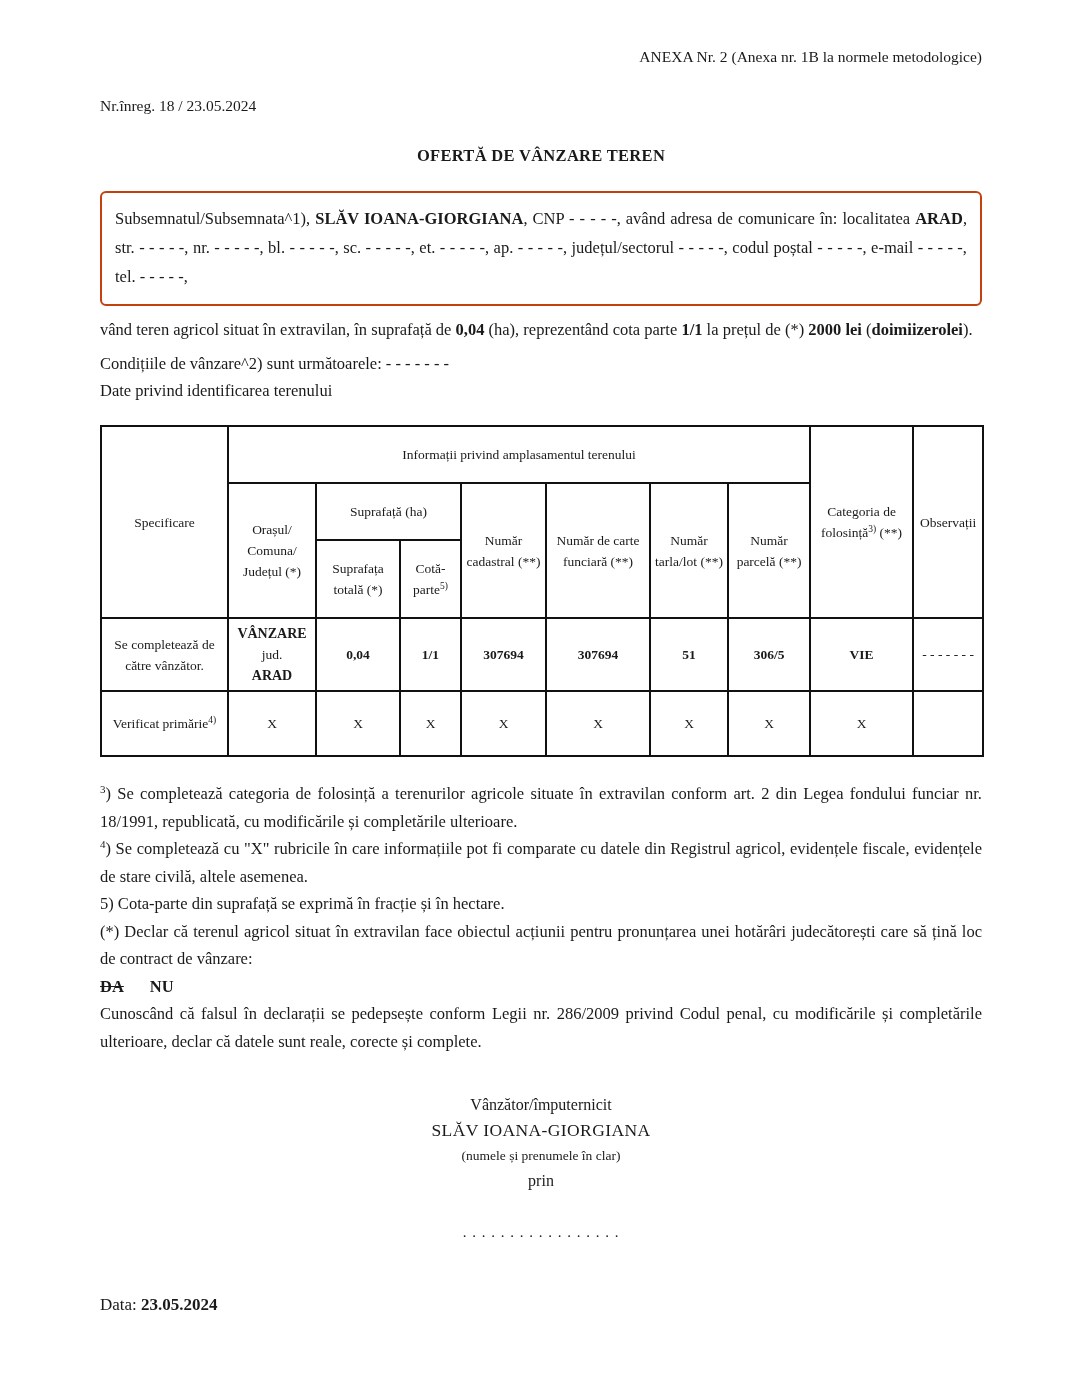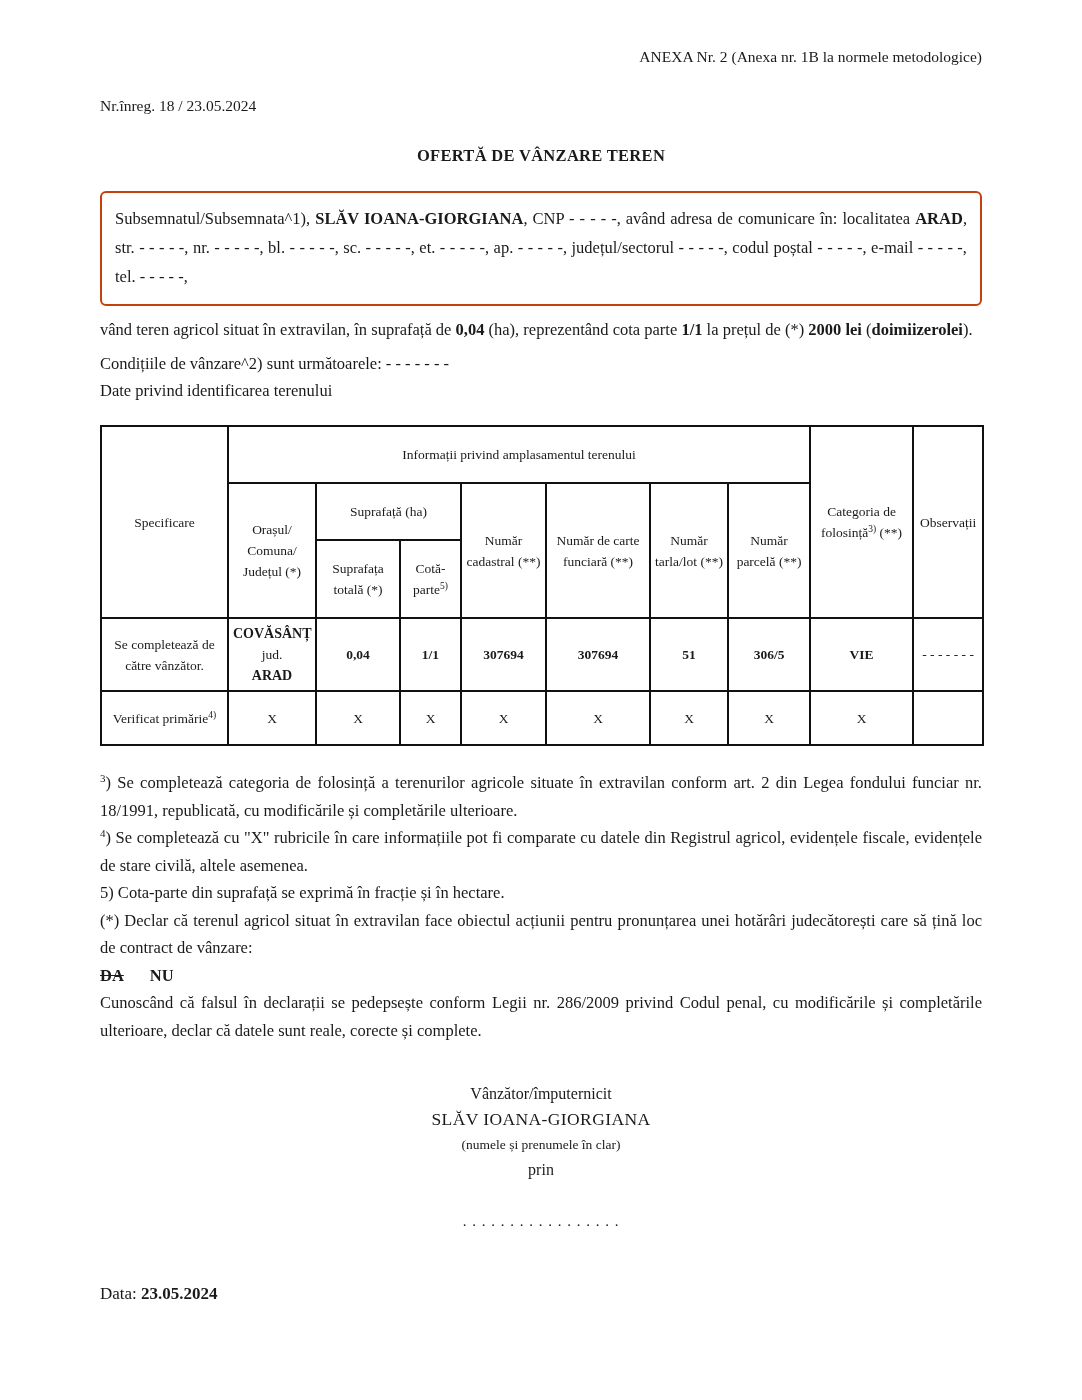--- a/index.html
+++ b/index.html
@@ -61,21 +61,21 @@
     font-size: 13.5px;
     line-height: 21px;
     padding: 3px 4px;
     overflow: hidden;
   }
   td.cell-left { text-align: left; padding-left: 9px; }
   .row-h1 { height: 57px; }
   .row-h2 { height: 57px; }
   .row-h3 { height: 78px; }
   .row-data { height: 73px; }
-  .row-verify { height: 54px; }
+  .row-verify { height: 65px; }
   .val { font-weight: bold; font-size: 14px; }
   .x-mark { font-size: 19px; line-height: 22px; }
   .city-line-bold { font-weight: bold; font-size: 14px; }
   .city-line-normal { font-size: 13.5px; }
   td sup { font-size: 9.5px; vertical-align: super; line-height: 0; }
 
   .footnotes { margin-top: 23px; }
   .fn { font-size: 16.5px; line-height: 27.5px; text-align: justify; }
   .fn sup { font-size: 11px; vertical-align: super; line-height: 0; }
 
@@ -158,21 +158,21 @@
         <span>totală (*)</span>
       </td>
       <td class="cell-left">
         <span>Cotă-</span><br>
         <span>parte</span><sup>5)</sup>
       </td>
     </tr>
     <tr class="row-data">
       <td>Se completează de către vânzător.</td>
       <td>
-        <span class="city-line-bold">COVĂSÂNȚ</span><br>
+        <span class="city-line-bold">VÂNZARE</span><br>
         <span class="city-line-normal">jud.</span><br>
         <span class="city-line-bold">ARAD</span>
       </td>
       <td class="val">0,04</td>
       <td class="val">1/1</td>
       <td class="val">307694</td>
       <td class="val">307694</td>
       <td class="val">51</td>
       <td class="val">306/5</td>
       <td class="val">VIE</td>

